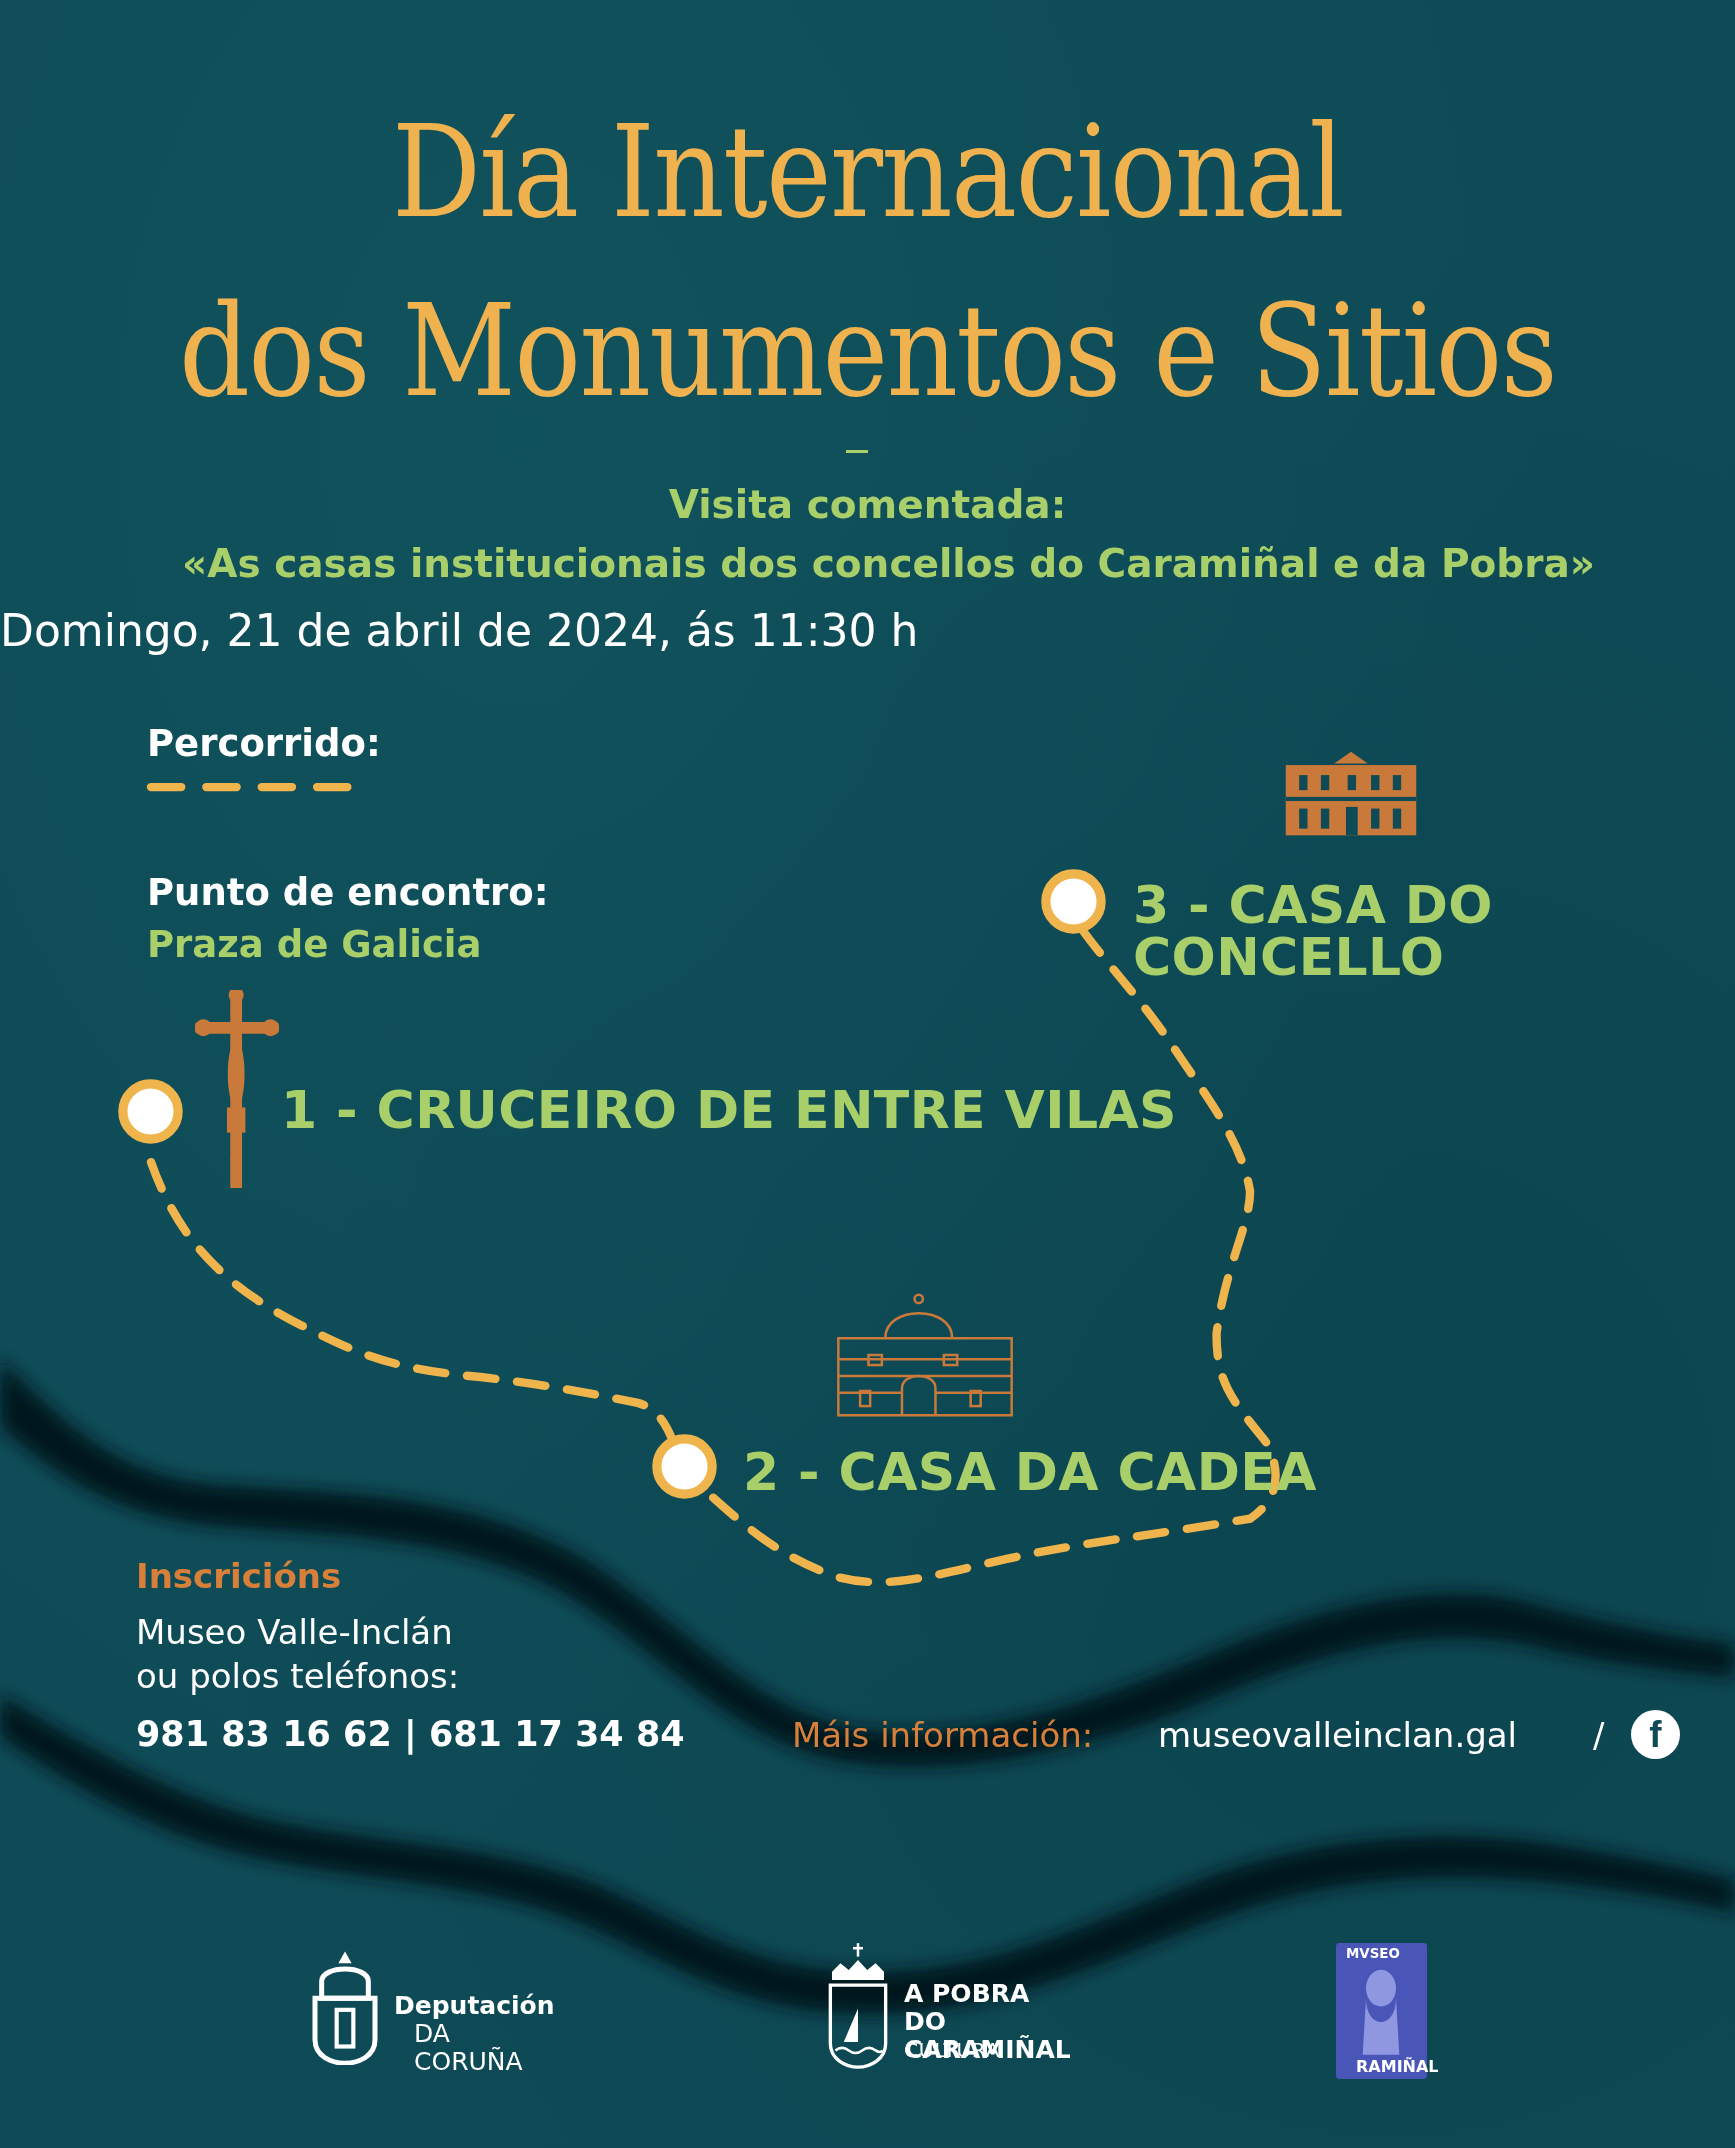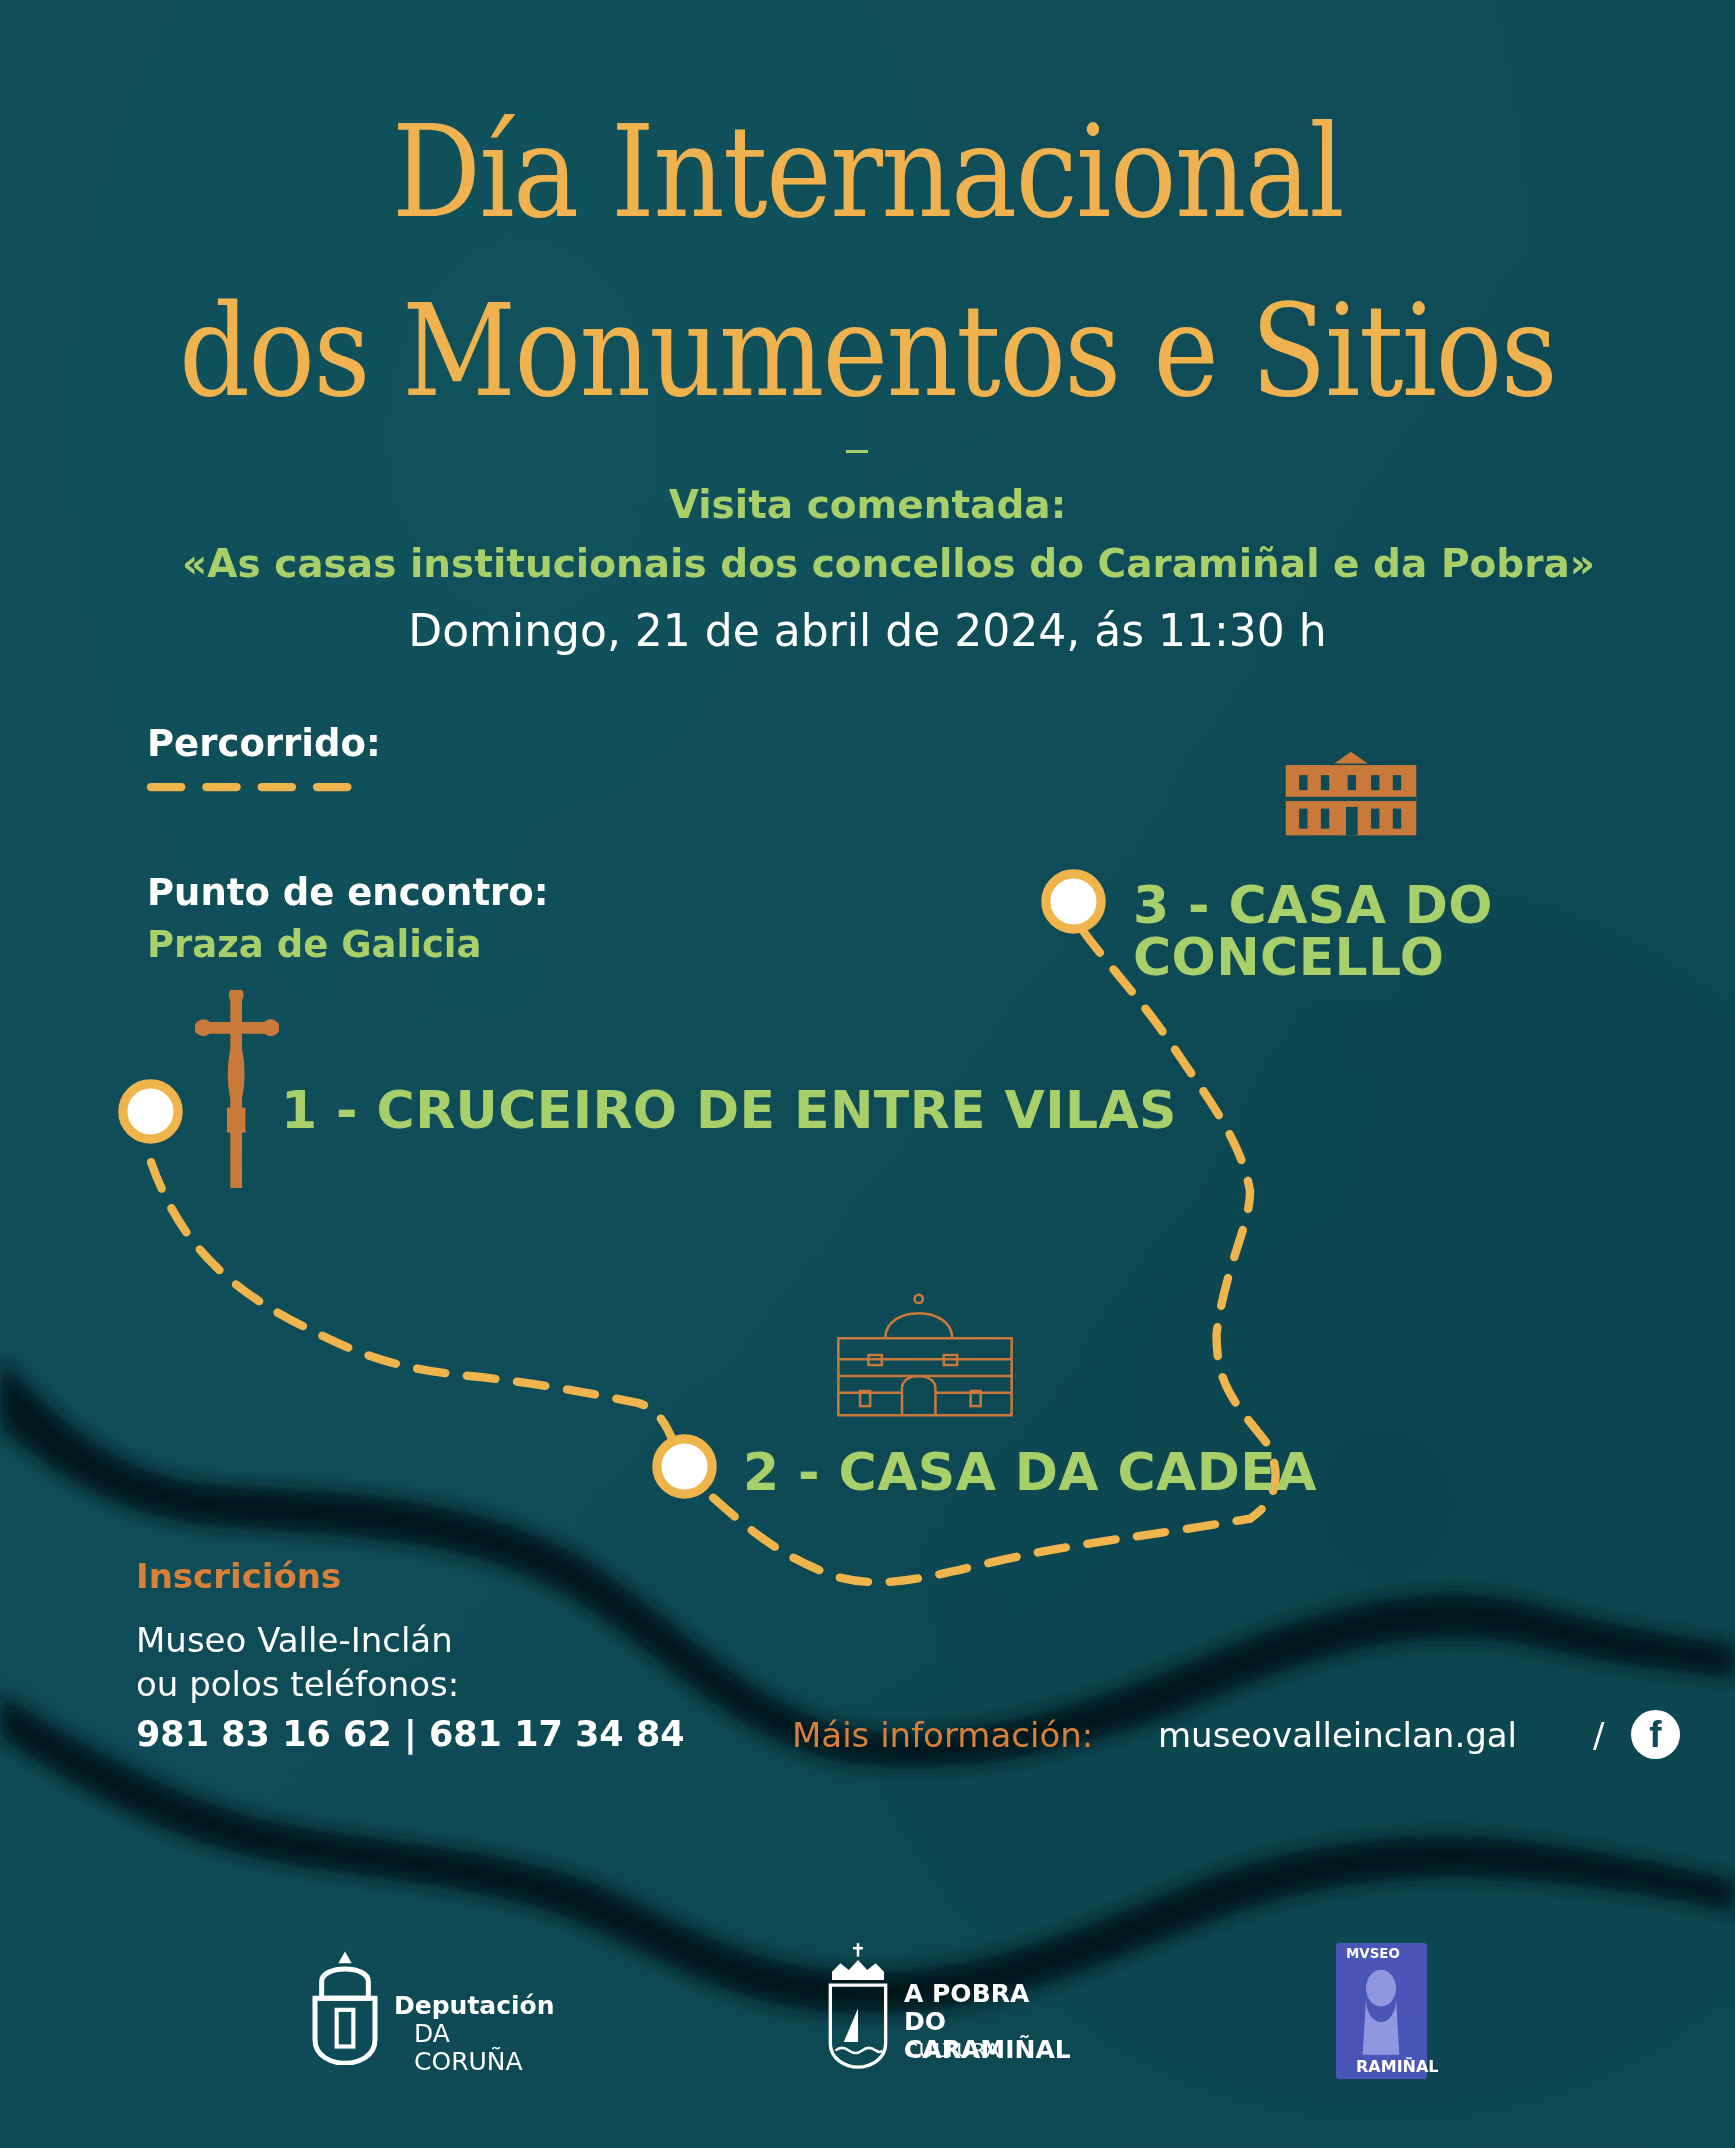--- a/index.html
+++ b/index.html
@@ -27,29 +27,29 @@
   .title-1 { top: 116px; }
   .title-2 { top: 295px; }
   .divider { left: 846px; top: 450px; width: 22px; height: 2.5px; background: #a9cf6a; }
 
   .subtitle {
     left: 0; width: 1735px; text-align: center; color: #a9cf6a; font-weight: bold;
     font-size: 39px; line-height: 1;
   }
   .sub-1 { top: 485px; }
   .sub-2 { top: 544px; font-size: 39px; padding-left: 21px; }
-  .date { left: 0; width: 1735px; text-align: center; top: 609px; color: #ffffff; font-size: 44px; line-height: 1; }
+  .date { left: 0; width: 1735px; text-align: left; top: 609px; color: #ffffff; font-size: 44px; line-height: 1; }
 
   .legend-label { color: #ffffff; font-weight: bold; font-size: 37px; line-height: 1; }
   .green-text { color: #a9cf6a; font-weight: bold; font-size: 37px; line-height: 1; }
 
   .stop-label { color: #a9cf6a; font-weight: bold; font-size: 52px; line-height: 1; letter-spacing: 0.4px; }
 
   .orange-head { color: #d8803a; font-weight: bold; font-size: 34px; line-height: 1; }
-  .white-light { color: #ffffff; font-size: 34px; line-height: 1.25; margin-top: 8px; }
+  .white-light { color: #ffffff; font-size: 34px; line-height: 1.25; }
   .white-bold { color: #ffffff; font-weight: bold; font-size: 35px; line-height: 1; }
 
   .fb-icon {
     width: 49px; height: 49px; border-radius: 50%; background: #ffffff;
     color: #0e4b56; font-weight: bold; font-size: 37px; line-height: 50px; text-align: center;
     font-family: "Liberation Sans", sans-serif;
   }
 
   .logo-text-bold { color: #fff; font-weight: bold; font-size: 25px; line-height: 1.1; }
   .logo-text-light { color: #fff; font-size: 25px; line-height: 1.1; margin-left: 20px; }

